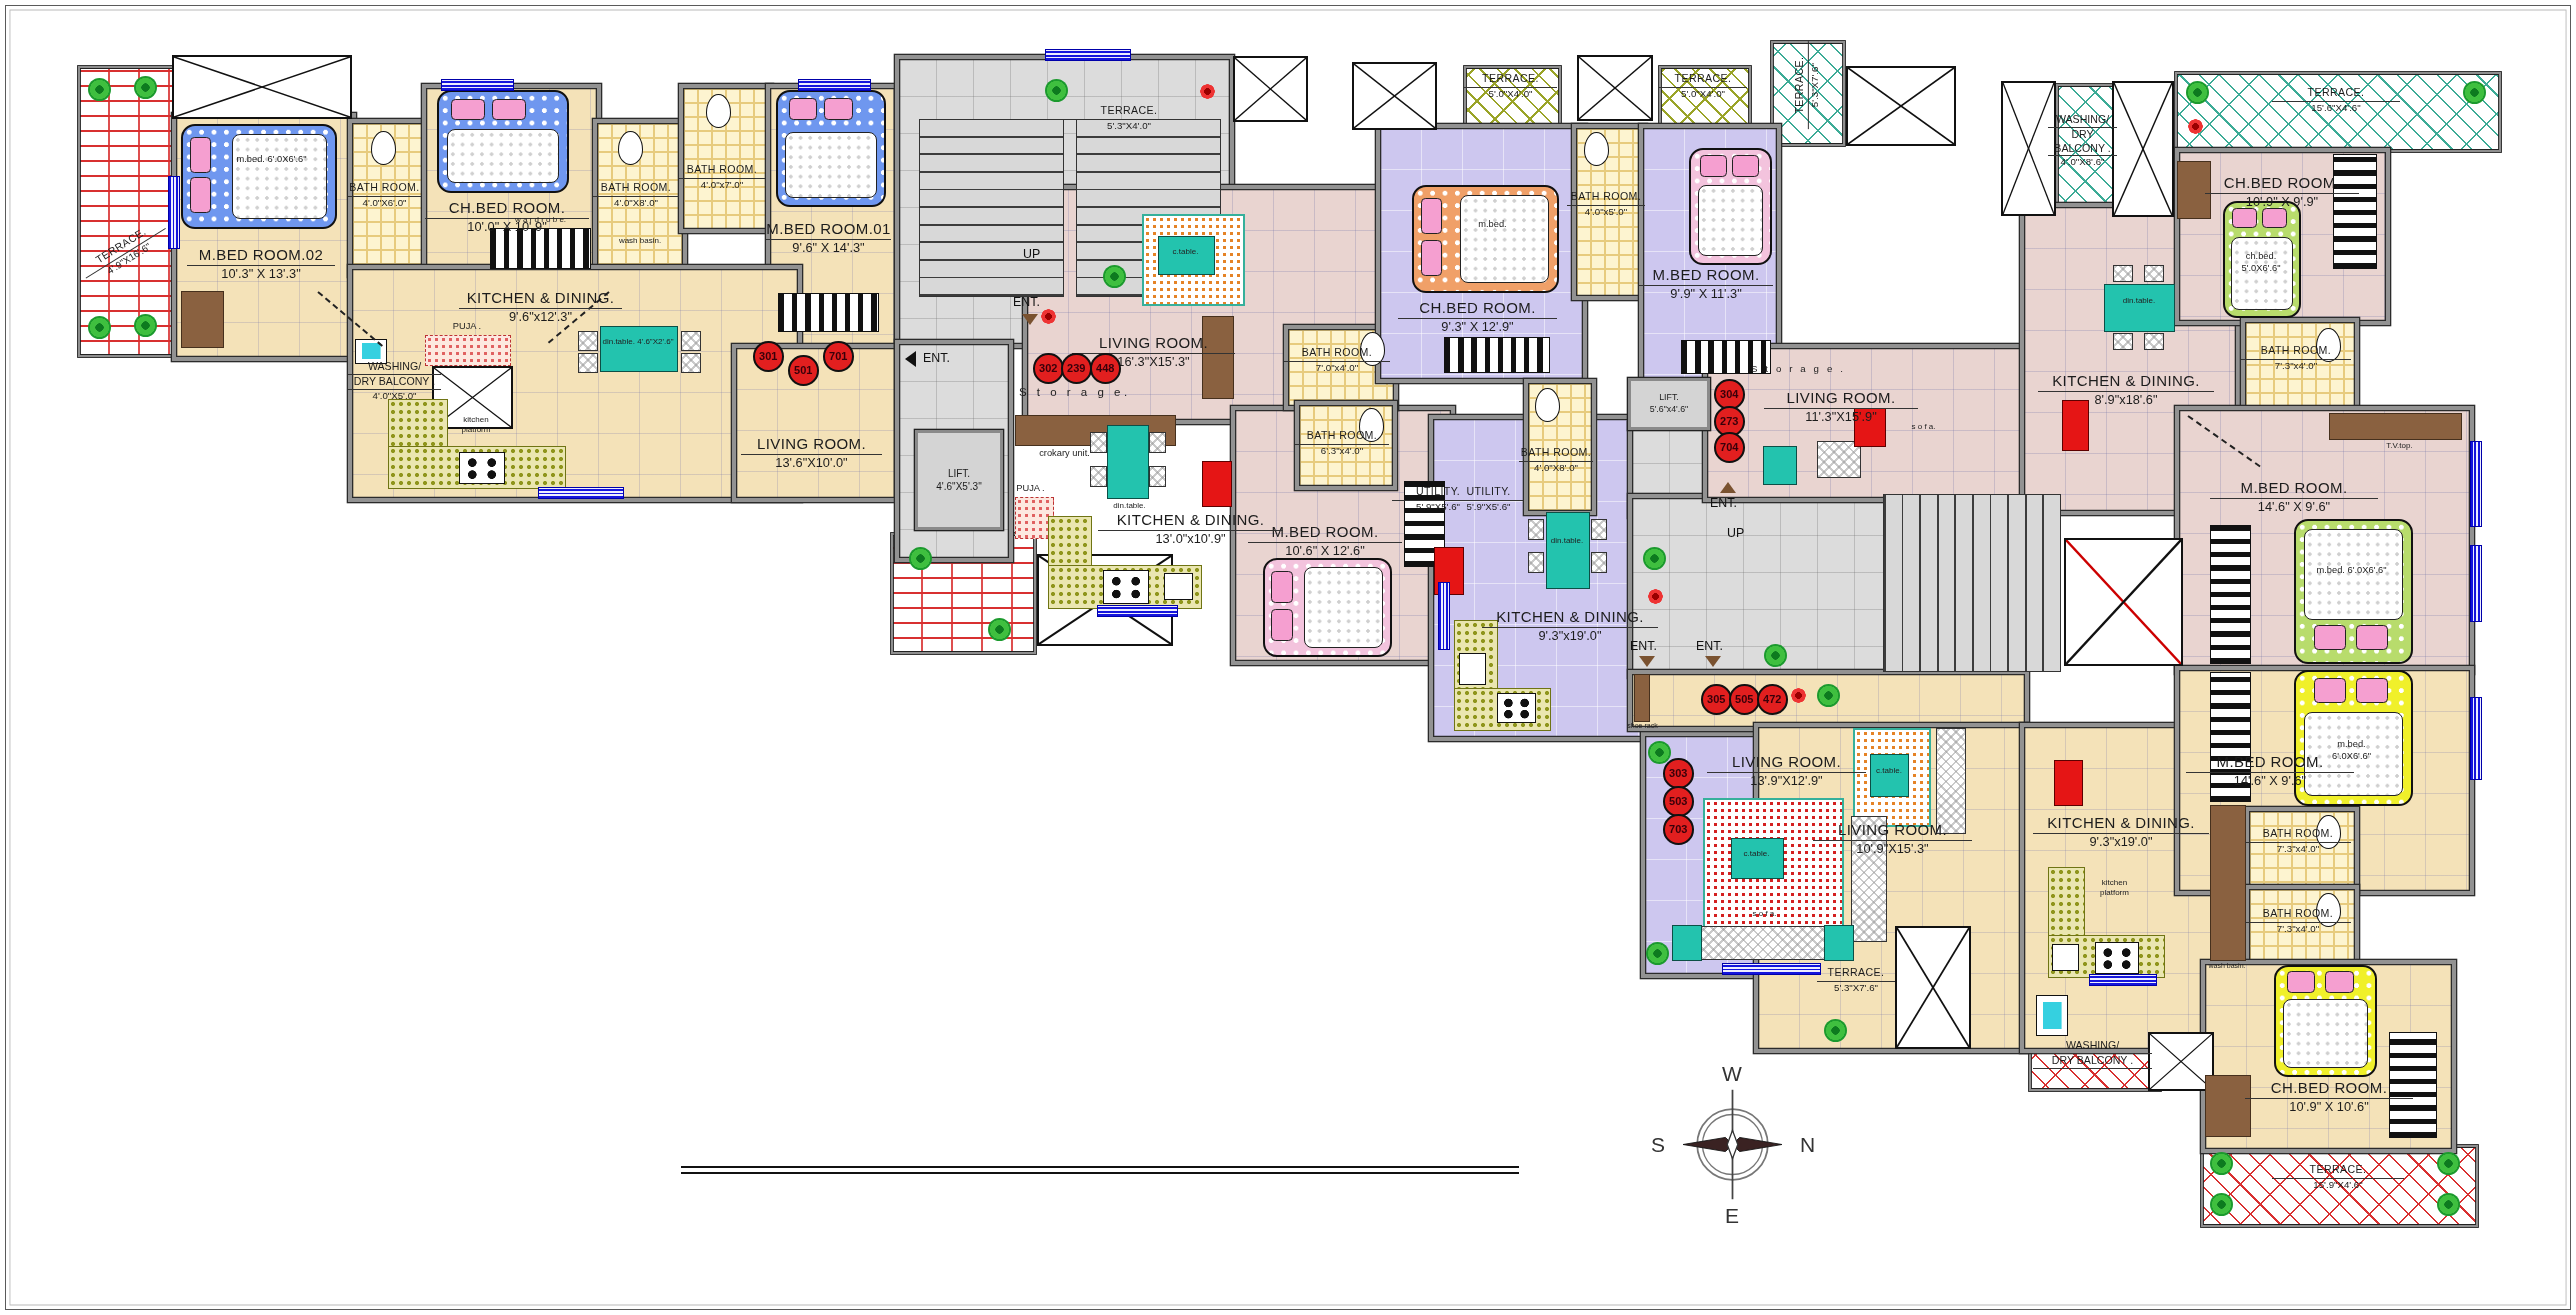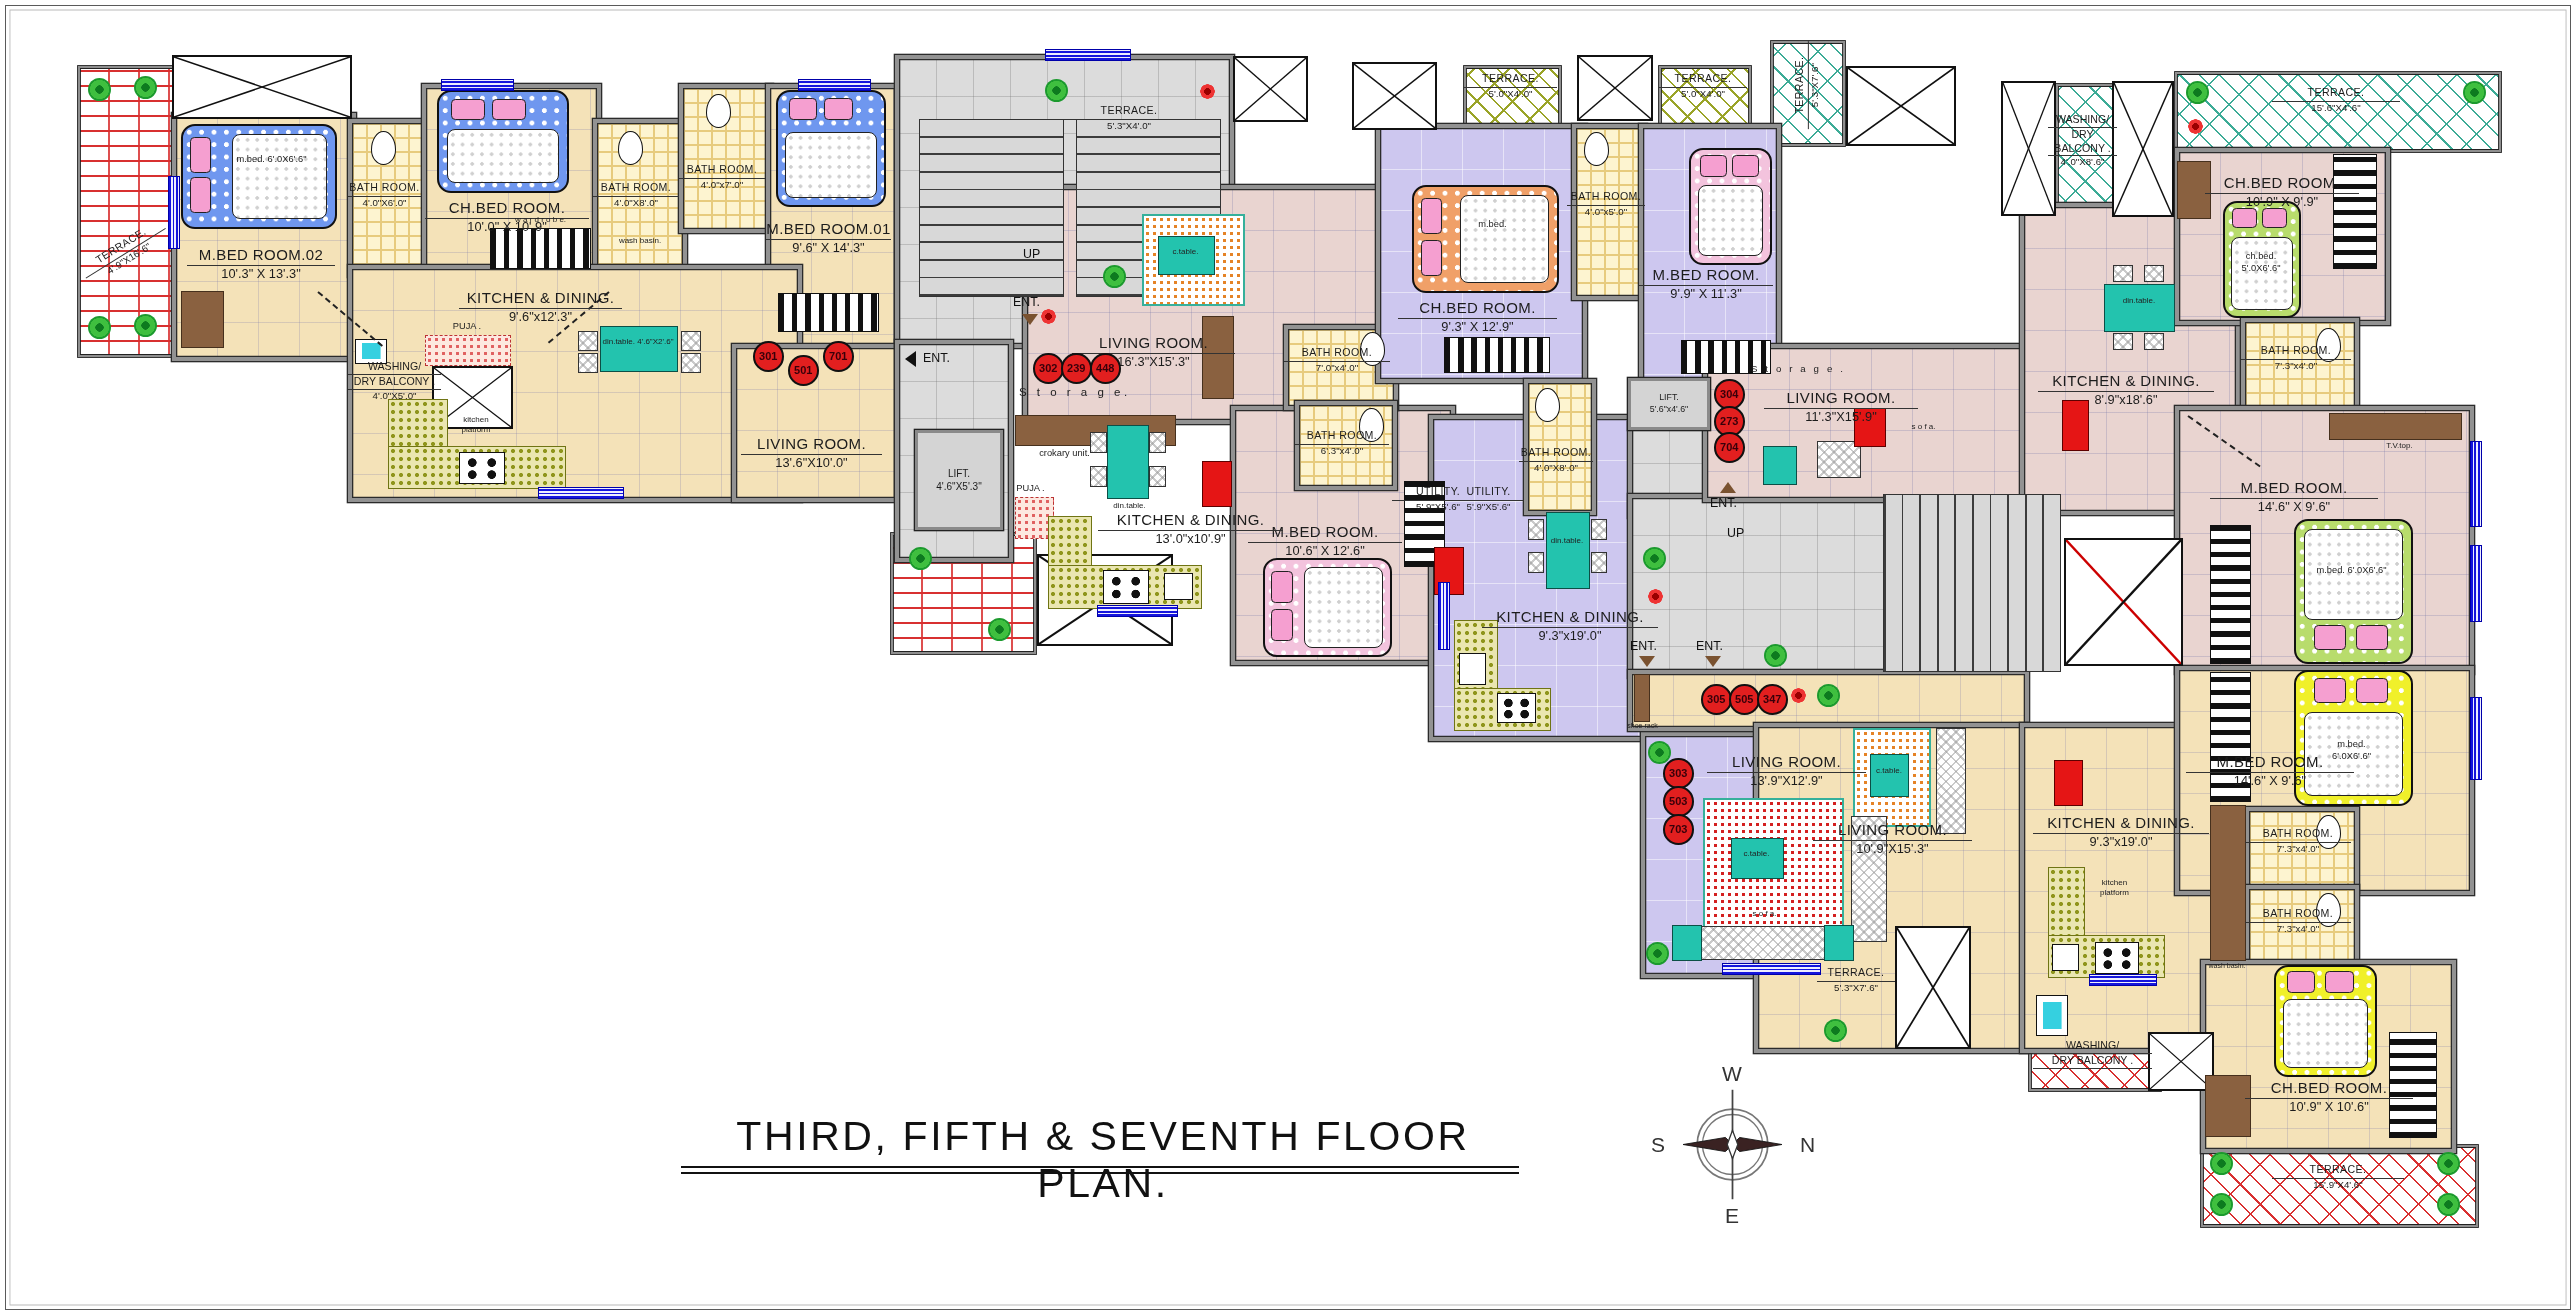--- a/index.html
+++ b/index.html
@@ -543,21 +543,21 @@
   </div>
   <div class="fl" style="left:2316px;top:565px;width:71px"><span>m.bed.</span> <span>6'.0X6'.6"</span></div>
   <div class="wdv" style="left:2210px;top:525px;width:39px;height:137px"></div>
   <div class="winv" style="left:2470px;top:441px;height:84px"></div>
   <div class="winv" style="left:2470px;top:545px;height:75px"></div>
   <div class="dr" style="left:2188px;top:415px;width:88px;transform:rotate(35deg)"></div>
 
   <div class="rm tan" style="left:1628px;top:670px;width:393px;height:53px"></div>
   <div class="nc" style="left:1701px;top:684px">305</div>
   <div class="nc" style="left:1729px;top:684px">505</div>
-  <div class="nc" style="left:1757px;top:684px">347</div>
+  <div class="nc" style="left:1757px;top:684px">472</div>
   <div class="brown" style="left:1634px;top:674px;width:14px;height:46px"></div>
   <div class="fl" style="left:1625px;top:722px;width:35px;font-size:7px">shoe rack</div>
   <div class="tr" style="left:1817px;top:684px"></div>
   <div class="fw" style="left:1791px;top:688px"></div>
 
   <div class="rm tan" style="left:1754px;top:723px;width:266px;height:322px"></div>
   <div class="rl" style="left:1813px;top:820px;width:159px">
       <b>LIVING ROOM.</b>
       <i>10'.9"X15'.3"</i>
     </div>
@@ -650,21 +650,20 @@
   <div class="ter hred" style="left:2201px;top:1145px;width:273px;height:78px"></div>
   <div class="rl small" style="left:2272px;top:1163px;width:132px">
       <b>TERRACE.</b>
       <i>15'.9"X4'.6"</i>
     </div>
   <div class="tr" style="left:2210px;top:1152px"></div>
   <div class="tr" style="left:2437px;top:1152px"></div>
   <div class="tr" style="left:2210px;top:1193px"></div>
   <div class="tr" style="left:2437px;top:1193px"></div>
 
-  <div class="title">THIRD, FIFTH &amp; SEVENTH FLOOR PLAN.</div>
   <div class="tul"></div>
 
   <svg style="position:absolute;left:1676px;top:1088px;z-index:40" width="113" height="113" viewBox="0 0 128 128">
     <circle cx="64" cy="64" r="40" fill="none" stroke="#777" stroke-width="2"></circle>
     <circle cx="64" cy="64" r="34" fill="none" stroke="#777" stroke-width="1.5"></circle>
     <line x1="64" y1="2" x2="64" y2="126" stroke="#444" stroke-width="2"></line>
     <path d="M8,64 L56,56 L64,64 L56,72 Z" fill="#3a2222" stroke="#111" stroke-width="1"></path>
     <path d="M120,64 L72,56 L64,64 L72,72 Z" fill="#3a2222" stroke="#111" stroke-width="1"></path>
     <path d="M64,48 L70,64 L64,80 L58,64 Z" fill="#fff" stroke="#333" stroke-width="1.5"></path>
   </svg>

